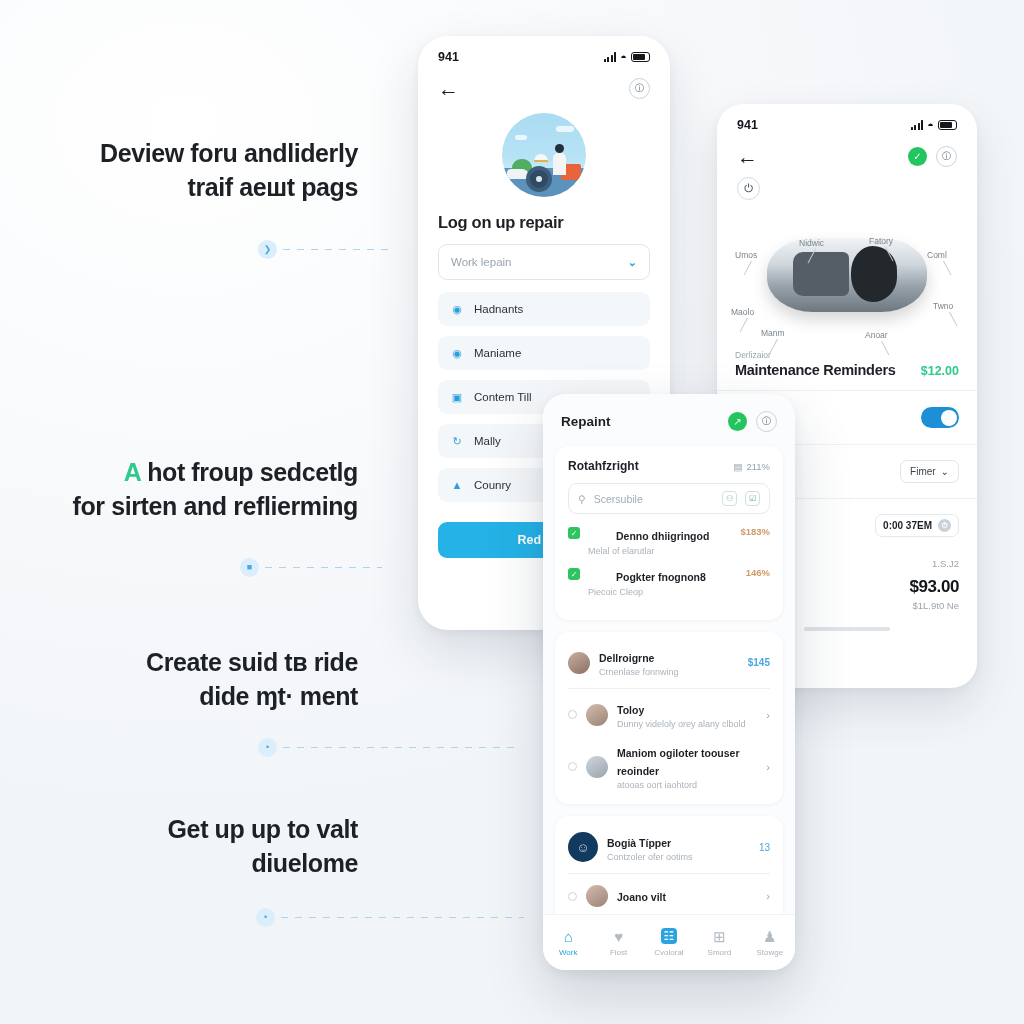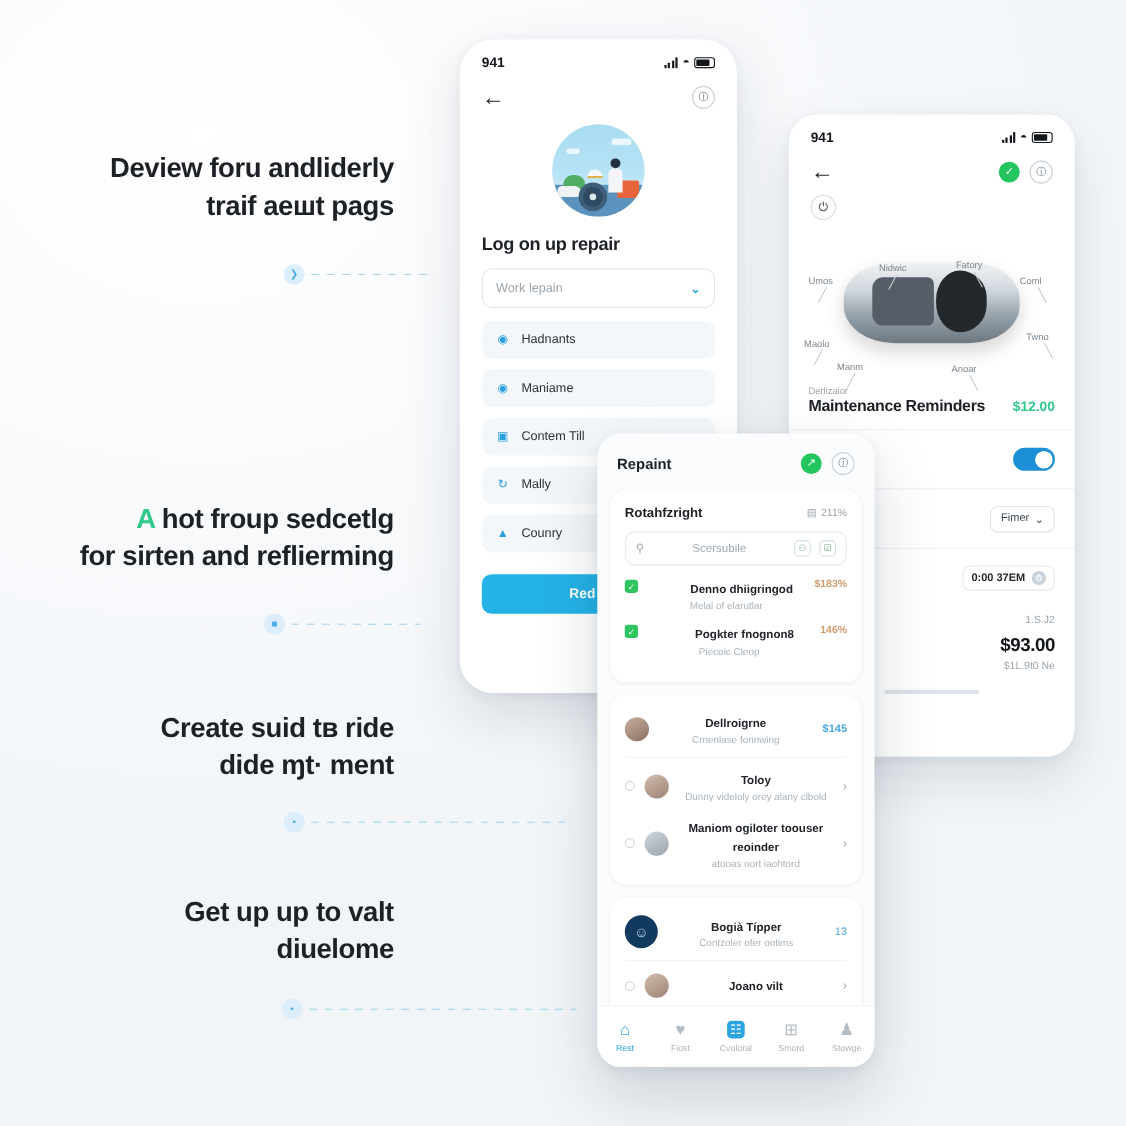--- a/index.html
+++ b/index.html
@@ -199,21 +199,20 @@
     color:#fff; font-size:12px; font-weight:700;
     display:flex; align-items:center; justify-content:center;
   }
   .homebar { width:86px; height:3.5px; border-radius:2px; background:#dde3e8; margin:16px auto 0; }
 
   
   .mid {
     position:absolute; left:543px; top:394px; width:252px; height:576px;
     background:#fbfcfd; border-radius:22px; overflow:hidden;
     box-shadow:0 26px 58px rgba(22,40,66,.17), 0 4px 12px rgba(22,40,66,.07);
-    text-align:center;
   }
   .mid-head {
     display:flex; align-items:center; justify-content:space-between;
     padding:17px 18px 14px;
   }
   .mid-head .t { font-size:13.5px; font-weight:700; color:#1d2126; }
   .mid-head .r { display:flex; align-items:center; gap:9px; }
 
   .panel { background:#fff; border-radius:14px; margin:0 12px 12px; padding:13px 13px 12px;
            box-shadow:0 1px 4px rgba(22,40,66,.05); }
@@ -563,21 +562,21 @@
           <span class="av c"></span>
           <span class="body"><span class="n">Neciniarter</span></span>
           <span class="arw">›</span>
         </div>
       </div>
   </div>
 
   <div class="tabbar" id="tabbar">
       <div class="tab on">
         <span class="gi">⌂</span>
-        <span class="tl">Rest</span>
+        <span class="tl">Work</span>
       </div>
       <div class="tab ">
         <span class="gi">♥</span>
         <span class="tl">Fiost</span>
       </div>
       <div class="tab sel">
         <span class="gi">☷</span>
         <span class="tl">Cvoloral</span>
       </div>
       <div class="tab ">

